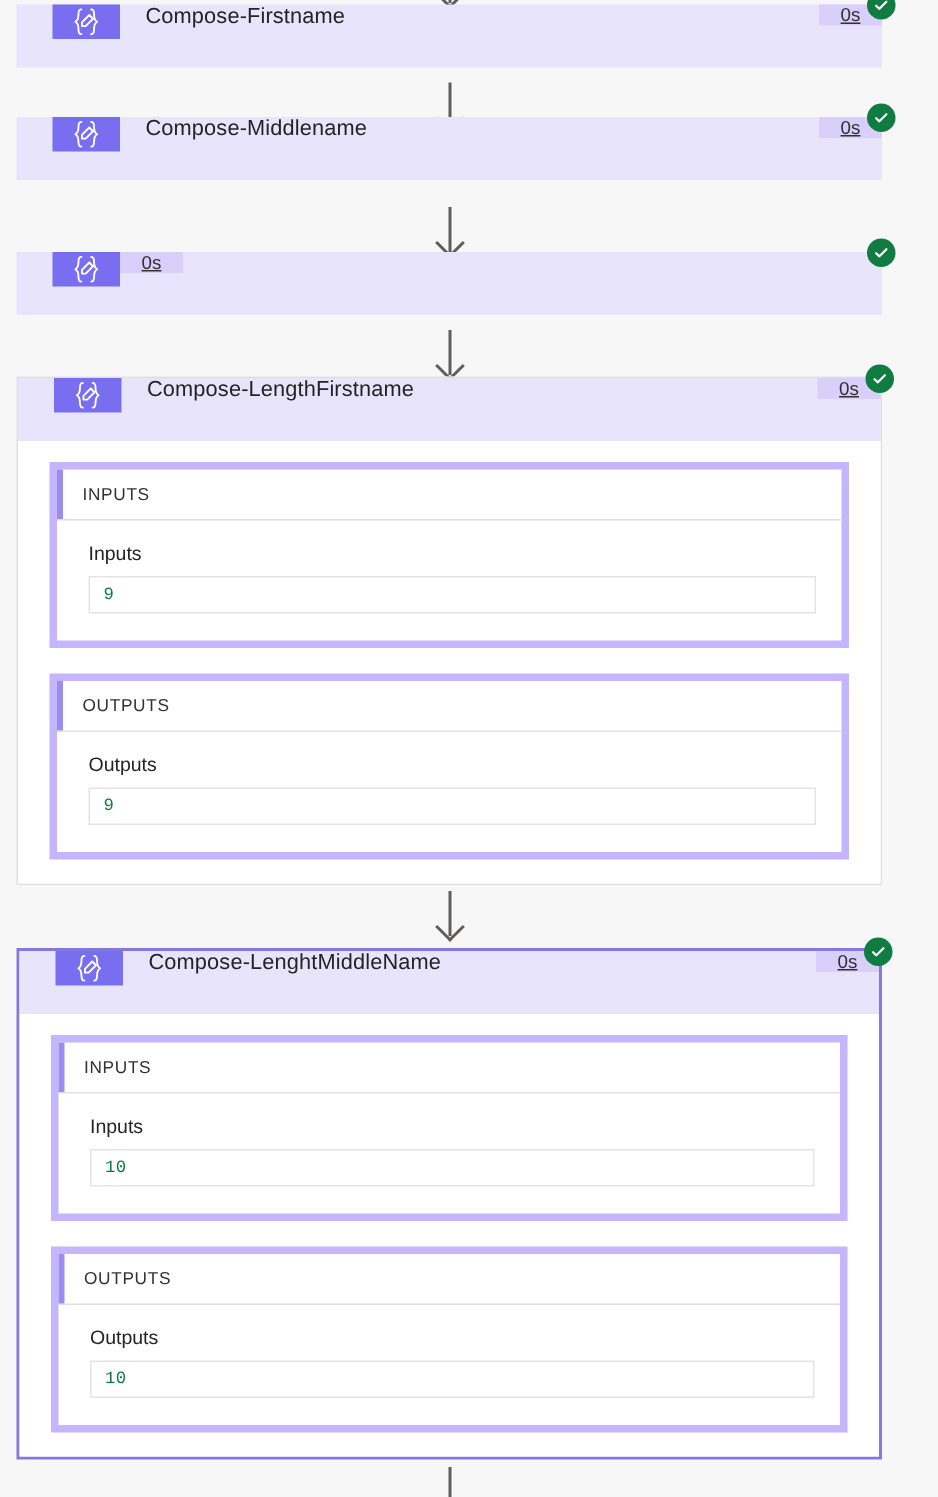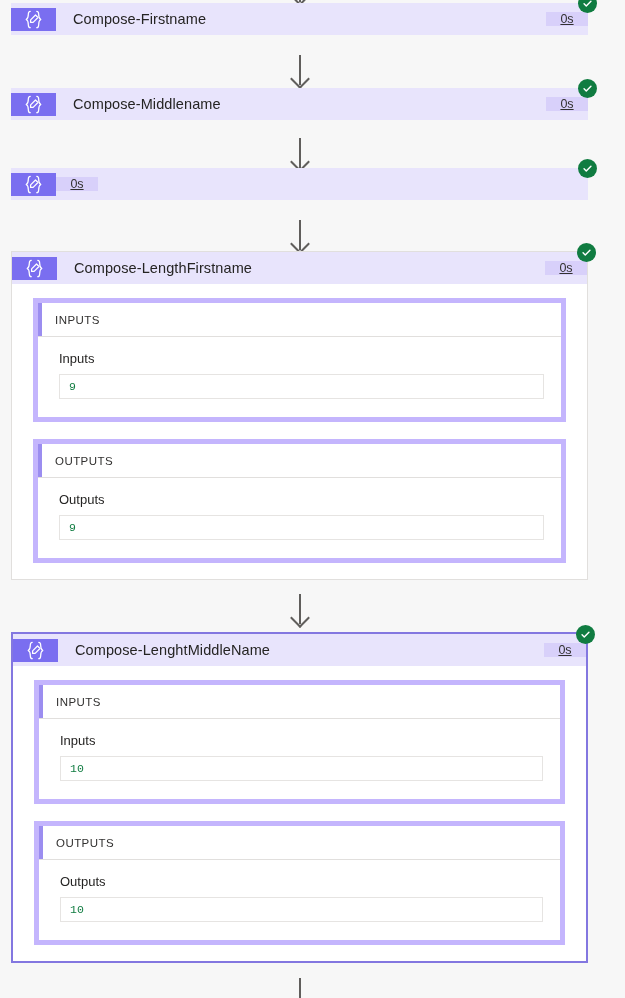--- a/index.html
+++ b/index.html
@@ -45,23 +45,24 @@
     background: #ffffff;
   }
   .card.expanded:not(.selected) {
     border: 1px solid #e1dfdd;
     background: #ffffff;
   }
 
   .card-header {
     position: relative;
     display: flex;
-    align-items: center;
-    height: 32px;
+    align-items: flex-start;
+    height: 42px;
     background: #e8e4fc;
+    padding-left: 24px;
   }
   .card-icon {
     flex: 0 0 45px;
     width: 45px;
     background: #7a6ef0;
     display: flex;
     align-items: center;
     justify-content: center;
   }
   .card-icon svg { display:block; }
@@ -175,21 +176,21 @@
           <path d="M3 8.4 6.2 11.5 13 4.6"></path>
         </svg>
       </div>
     </div>
   </div>
 
   <div class="connector" style="top:55px; height:30px;">
     <span class="head"></span>
   </div>
 
-  <div class="card" style="top:88px;">
+  <div class="card" style="top:78px;">
     <div class="card-header">
       <div class="card-icon">
         <svg width="23" height="23" viewBox="0 0 24 24" fill="none" stroke="#ffffff" stroke-width="1.3" stroke-linecap="round" stroke-linejoin="round">
           <path d="M8.6 3.4C6.9 3.4 6.6 4.6 6.6 6.6 6.6 9 6.2 11.1 4.4 12 6.2 12.9 6.6 15 6.6 17.4 6.6 19.4 6.9 20.6 8.6 20.6"></path>
           <path d="M15.4 3.4C17.1 3.4 17.4 4.6 17.4 6.6 17.4 9 17.8 11.1 19.6 12 17.8 12.9 17.4 15 17.4 17.4 17.4 19.4 17.1 20.6 15.4 20.6"></path>
           <path d="M14.1 7.3 16.7 9.9 11.6 15 9 15 9 12.4Z"></path>
         </svg>
       </div>
       <div class="card-title">Compose-Middlename</div>
       <div class="card-duration">0s</div>

